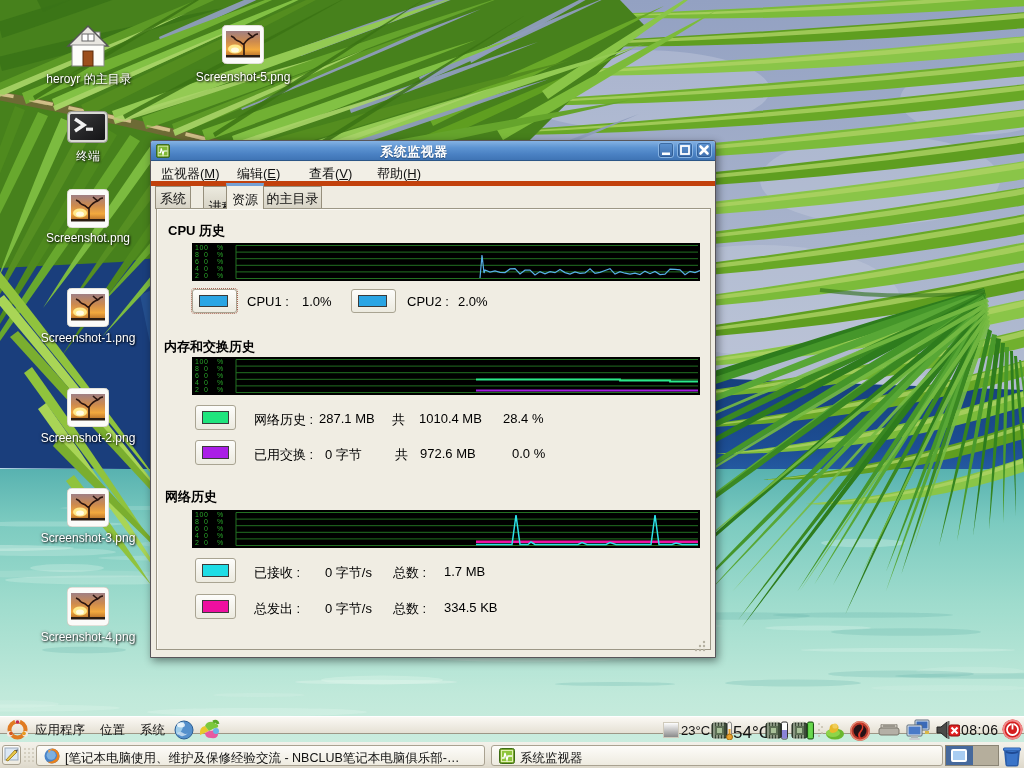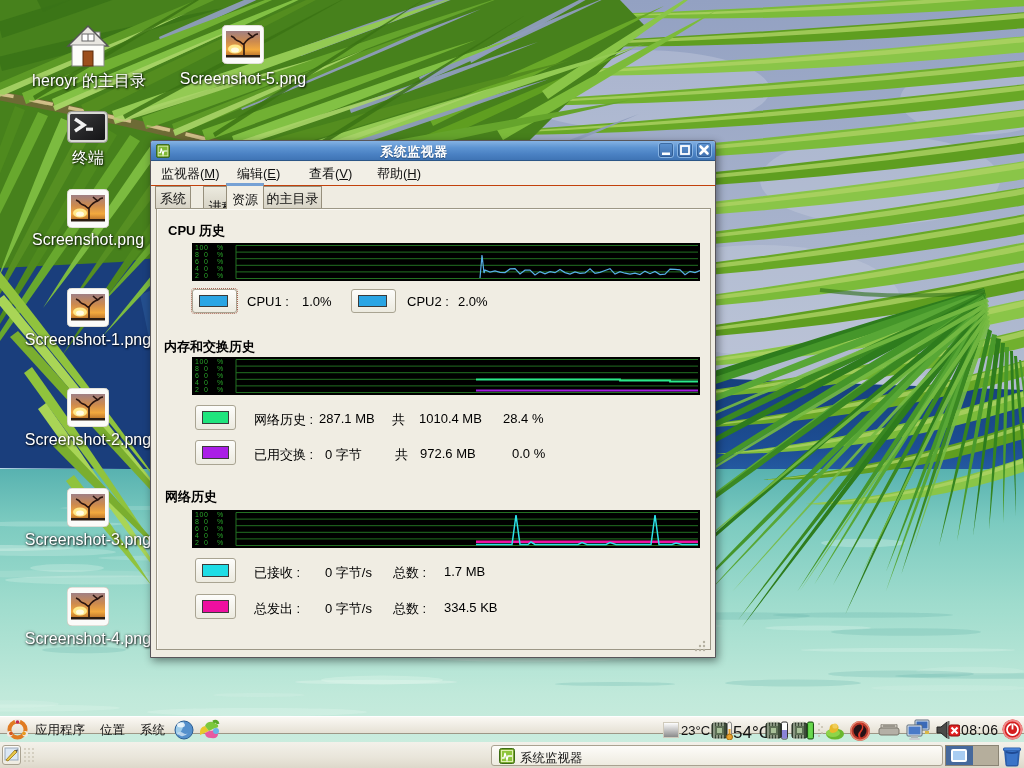--- a/index.html
+++ b/index.html
@@ -1,31 +1,31 @@
 <!DOCTYPE html>
 <html><head><meta charset="utf-8">
 <style>
 *{margin:0;padding:0;box-sizing:border-box}
 html,body{width:1024px;height:768px;overflow:hidden}
 body{font-family:"Liberation Sans",sans-serif;position:relative;background:#7fcdbf}
 .ab{position:absolute}
-.icolbl{position:absolute;color:#fff;font-size:16px;text-align:center;white-space:nowrap;
+.icolbl{position:absolute;color:#fff;font-size:12px;text-align:center;white-space:nowrap;
  text-shadow:1px 1px 2px rgba(0,0,0,.85),0 0 3px rgba(0,0,0,.6);transform:translateX(-50%)}
 
 #win{position:absolute;left:150px;top:140px;width:566px;height:518px;background:#efece2;
  border:1px solid #58555a;border-radius:3px 3px 0 0;box-shadow:2px 3px 8px rgba(0,0,0,.45)}
 #tbar{position:absolute;left:0;top:0;width:564px;height:20px;border-radius:2px 2px 0 0;
  background:linear-gradient(#85b2e3 0%,#5d94d2 35%,#4a81c3 70%,#3f74b5 100%);
  border-bottom:1px solid #2c5687}
 #tbar .ttl{position:absolute;left:203px;top:2px;width:120px;text-align:center;color:#fff;
  font-weight:bold;font-size:13px;text-shadow:0 1px 1px rgba(0,0,0,.4);letter-spacing:.5px}
 .tbtn{position:absolute;top:1px;width:16px;height:16px;border:1px solid #88b4e4;border-radius:3px;
  background:linear-gradient(#5d94d2,#3f6fae);box-shadow:inset 0 0 0 1px rgba(30,70,120,.5)}
 #menubar{position:absolute;left:0;top:21px;width:564px;height:24px;background:#f2efe6;
- border-bottom:1px solid #c2410c;font-size:13px;color:#111}
+ border-bottom:5px solid #c2410c;font-size:13px;color:#111}
 #menubar span{position:absolute;top:3px}
 u{text-decoration:underline}
 
 .tab{position:absolute;font-size:13px;color:#111;text-align:center;
  border:1px solid #968f7c;border-bottom:none;background:linear-gradient(#eceadf,#d6d2c4)}
 
 .gr{position:absolute;background:#000}
 .sect{position:absolute;font-weight:bold;font-size:13px;color:#000}
 .leg{position:absolute;background:linear-gradient(#fdfdfb,#eceadf);border:1px solid #a9a492;border-radius:3px}
 .leg .sw{position:absolute;left:6px;top:5px;border:1px solid #3a3a3a}
@@ -610,20 +610,29 @@
         <circle cx="6" cy="6" r="0.9"></circle>
         <circle cx="10" cy="6" r="0.9"></circle>
         <circle cx="2" cy="10" r="0.9"></circle>
         <circle cx="6" cy="10" r="0.9"></circle>
         <circle cx="10" cy="10" r="0.9"></circle>
         <circle cx="2" cy="14" r="0.9"></circle>
         <circle cx="6" cy="14" r="0.9"></circle>
         <circle cx="10" cy="14" r="0.9"></circle>
       </g>
     </svg>
+ <div class="wbtn" style="left:36px;width:449px">
+  <svg class="ab" style="left:7px;top:2px" width="16" height="16">
+   <circle cx="8" cy="8" r="7.5" fill="#4a84c8"></circle>
+   <circle cx="7.2" cy="7.2" r="4.6" fill="#7cb0e0"></circle>
+   <path d="M8 0.5 A7.5 7.5 0 0 1 15.5 8 A7.5 7.5 0 0 1 3 13.5 Q6.5 14.5 9.5 12.5 A5 5 0 0 0 11.8 4.5 Q10 2.5 8 2.6 Q6.5 1.2 8 0.5 Z" fill="#e8821e"></path>
+   <path d="M4 2.5 Q6 1 8.5 1.2 Q5.5 2.8 5 5.5 Z" fill="#f0a04a"></path>
+  </svg>
+  <span style="position:absolute;left:28px;top:4px">[笔记本电脑使用、维护及保修经验交流 - NBCLUB笔记本电脑俱乐部-…</span>
+ </div>
  <div class="wbtn" style="left:491px;width:452px">
   <svg class="ab" style="left:7px;top:2px" width="16" height="16" viewBox="0 0 16 16">
    <rect x="0.5" y="0.5" width="15" height="15" rx="2" fill="#7aa830" stroke="#3d6d14"></rect>
    <rect x="2.5" y="2.5" width="11" height="11" fill="#8fc53c" stroke="#dff0b0"></rect>
    <path d="M3 10 L5 10 6 5 8 12 9 8 13 8" stroke="#fff" stroke-width="1.3" fill="none"></path>
   </svg>
   <span style="position:absolute;left:28px;top:4px">系统监视器</span>
  </div>
  <div class="ab" style="left:945px;top:3px;width:54px;height:21px;border:1px solid #8a8474;background:#b5ae9c">
   <div class="ab" style="left:0;top:0;width:27px;height:19px;background:#46699c">

